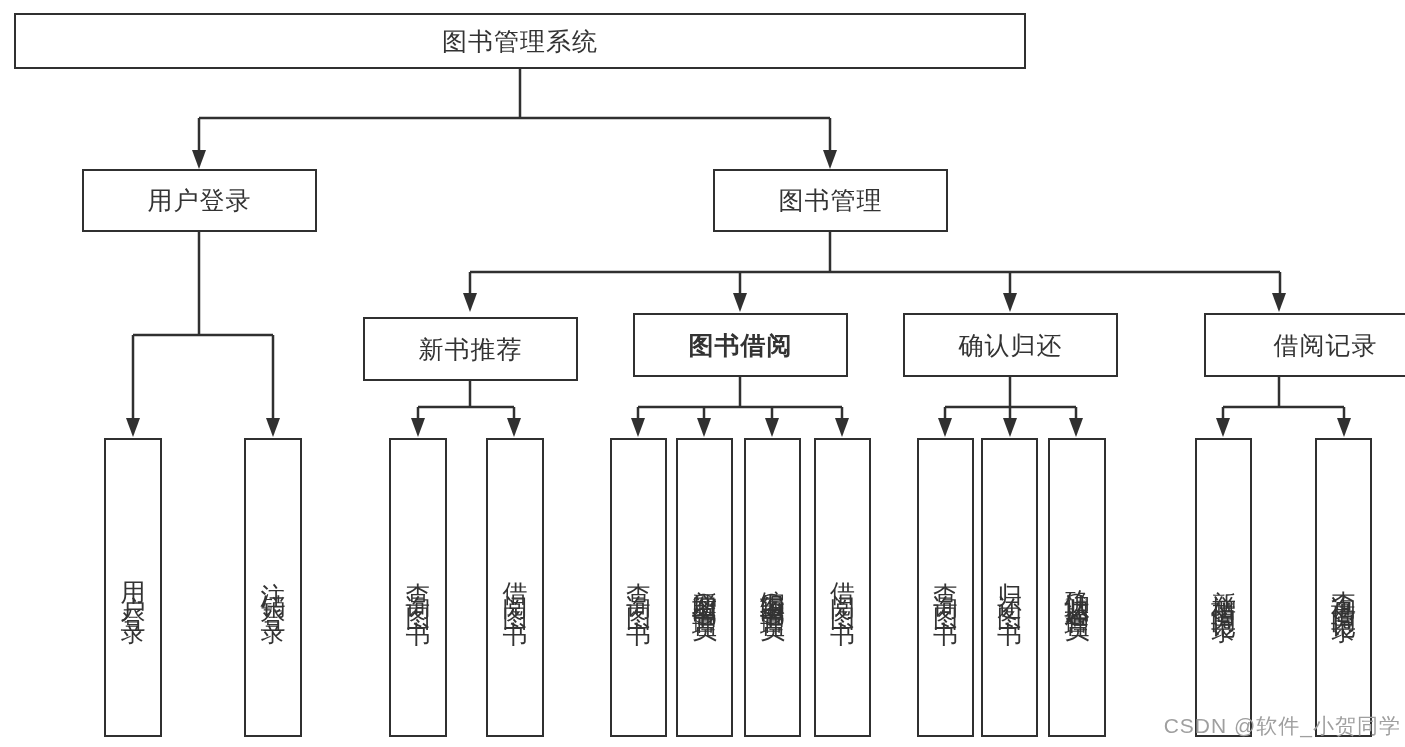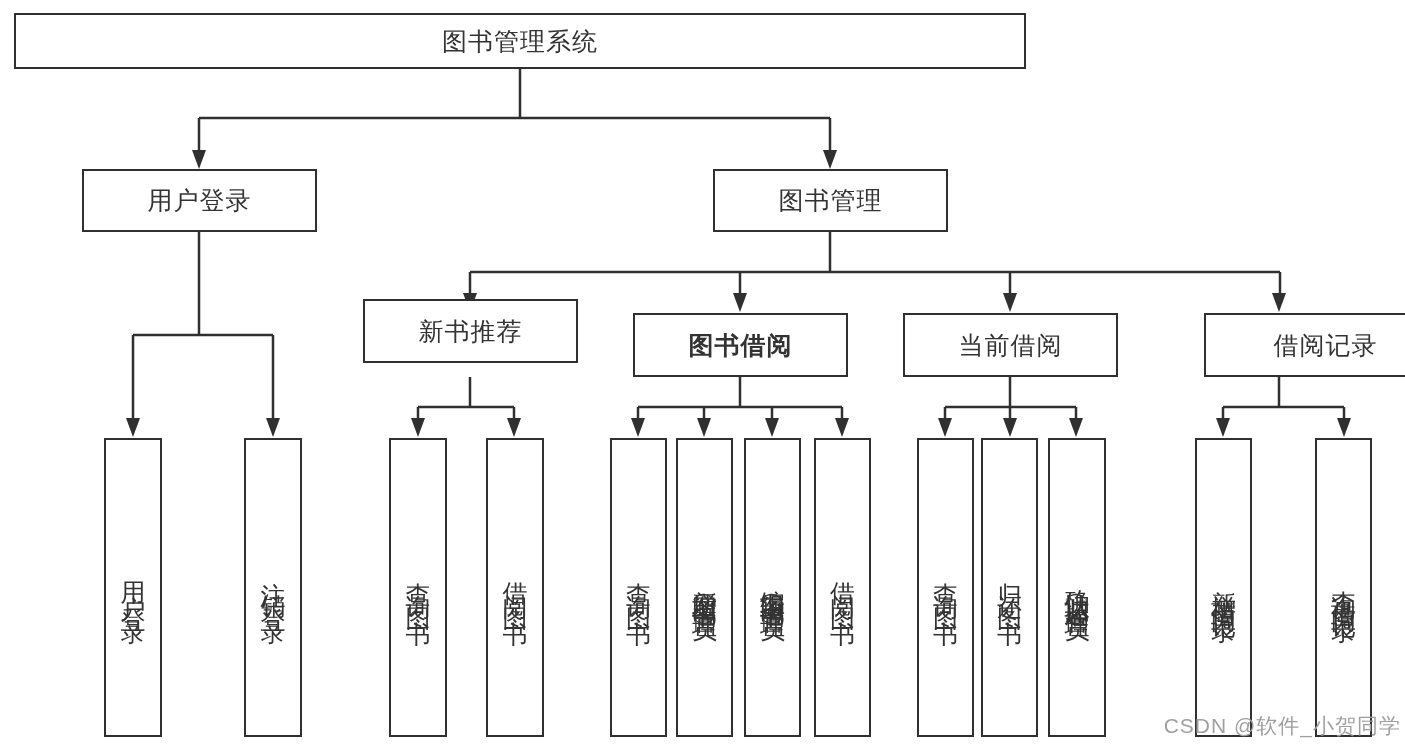--- a/index.html
+++ b/index.html
@@ -113,28 +113,28 @@
     <span class="hlabel">图书管理系统</span>
   </div>
 
   <div class="node" style="left:82px; top:169px; width:235px; height:63px;">
     <span class="hlabel">用户登录</span>
   </div>
   <div class="node" style="left:713px; top:169px; width:235px; height:63px;text-align:right;">
     <span class="hlabel">图书管理</span>
   </div>
 
-  <div class="node" style="left:363px; top:299px; width:215px; height:64px;">
+  <div class="node" style="left:363px; top:317px; width:215px; height:64px;">
     <span class="hlabel">新书推荐</span>
   </div>
   <div class="node" style="left:633px; top:313px; width:215px; height:64px;font-weight:bold;">
     <span class="hlabel">图书借阅</span>
   </div>
   <div class="node" style="left:903px; top:313px; width:215px; height:64px;">
-    <span class="hlabel">当前借阅</span>
+    <span class="hlabel">确认归还</span>
   </div>
   <div class="node" style="left:1204px; top:313px; width:215px; height:64px;padding-left:28px;">
     <span class="hlabel">借阅记录</span>
   </div>
 
   <div class="node" style="left:104px; top:438px; width:58px; height:299px;">
     <span class="vtext">用户登录</span>
   </div>
   <div class="node" style="left:244px; top:438px; width:58px; height:299px;">
     <span class="vtext">注销登录</span>

